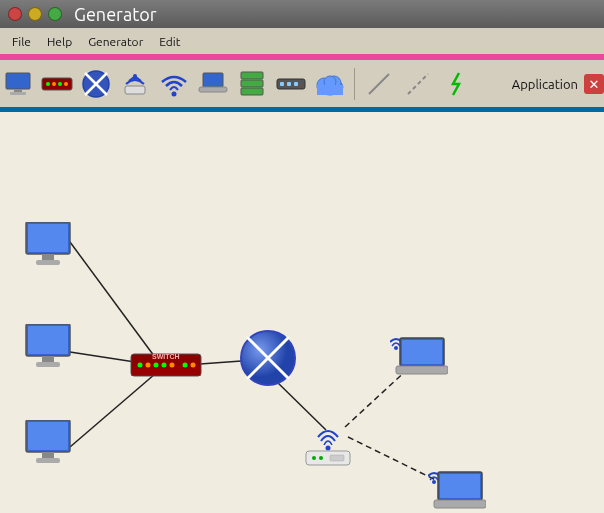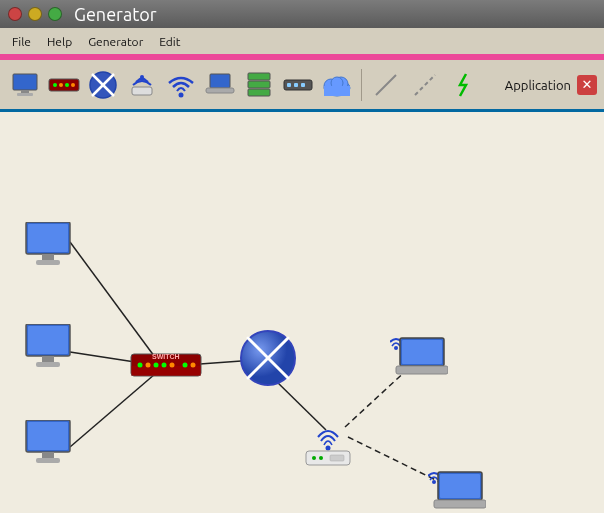--- a/index.html
+++ b/index.html
@@ -52,23 +52,23 @@
       color: #111;
       font-size: 12px;
     }
 
     
     #toolbar {
       background: #d4cebe;
       height: 52px;
       display: flex;
       align-items: center;
-      padding: 4px 7px;
+      padding: 4px 0;
       gap: 3px;
-      border-bottom: 3px solid #0369a1;
+      border-bottom: 5px solid #0369a1;
       flex-wrap: wrap;
     }
     .toolbar-icon {
       width: 36px; height: 40px;
       display: flex;
       flex-direction: column;
       align-items: center;
       justify-content: center;
       cursor: pointer;
       border: 1px solid transparent;

